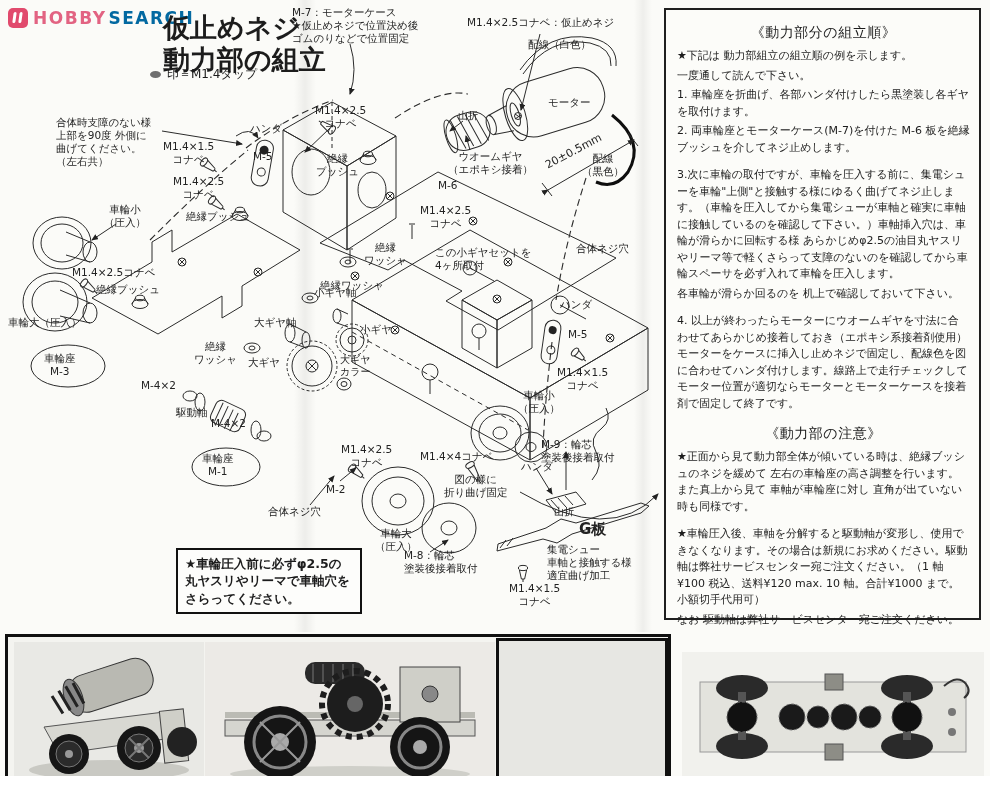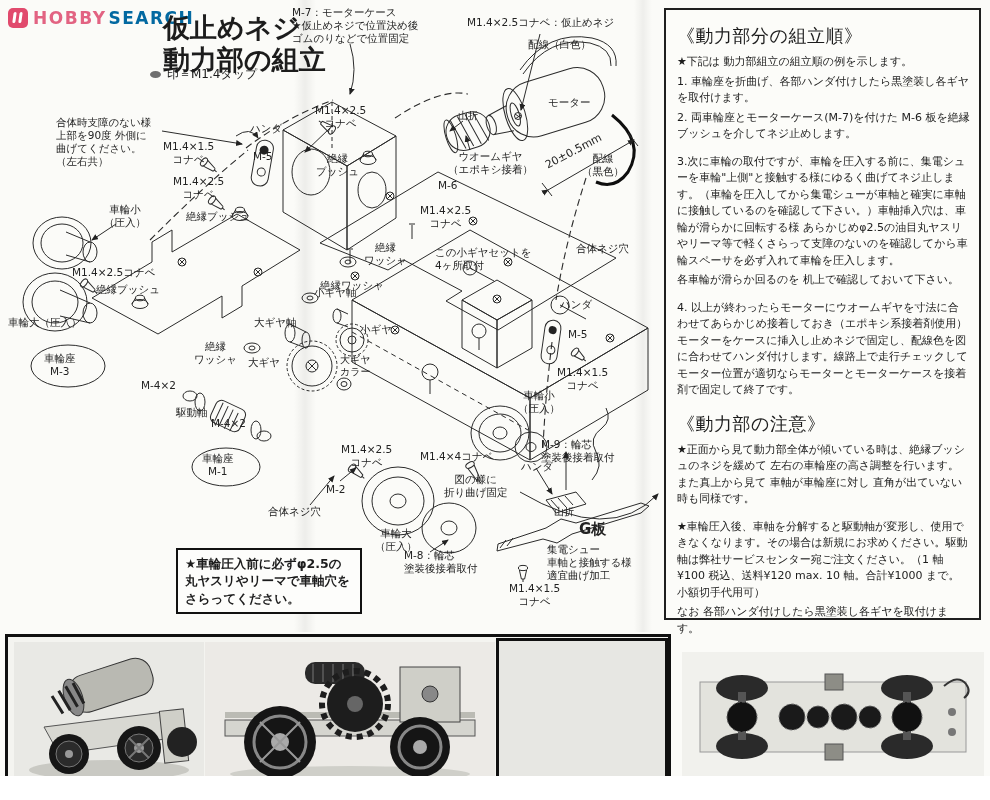--- a/index.html
+++ b/index.html
@@ -17,21 +17,21 @@
   .logo-t1{font-size:17px;font-weight:bold;color:#e26382;letter-spacing:1.5px;}
   .logo-t2{font-size:17px;font-weight:bold;color:#0369a1;letter-spacing:1.5px;margin-left:2px;text-align:center;}
   .title{position:absolute;left:163px;top:12px;font-size:27px;font-weight:bold;line-height:1.18;z-index:4;}
   .legend{position:absolute;left:150px;top:66px;font-size:12px;z-index:4;display:flex;align-items:center;}
   .legend .dot{display:inline-block;width:11px;height:7px;background:#6f6f6f;border-radius:50%;margin-right:6px;}
 
   
   .instructions{position:absolute;left:664px;top:8px;width:317px;height:612px;border:2px solid #1f1f1f;
       background:#fcfcf9;box-sizing:border-box;padding:10px 9px 0 11px;font-size:11px;line-height:1.5;z-index:4;}
   .instructions p{margin:0 0 3px 0;}
-  .instructions p.sec{font-size:18px;margin:2px 0 5px 0;letter-spacing:0.5px;}
+  .instructions p.sec{font-size:14px;margin:2px 0 5px 0;letter-spacing:0.5px;text-align:center;}
   .instructions p.gap{margin-top:11px;}
 
   
   .lb{position:absolute;font-size:10.5px;line-height:1.24;white-space:pre-line;z-index:2;color:#222;}
   .lb.c{text-align:center;}
   .lb.sm{font-size:10px;}
   .lb.big{font-size:15px;font-weight:bold;}
   .lb.rot{transform:rotate(-28deg);transform-origin:left top;font-size:11px;}
   .art{position:absolute;left:0;top:0;z-index:1;}
 
@@ -64,29 +64,30 @@
     <span class="dot"></span>
     <span>印＝M1.4タップ</span>
   </div>
 
   <div class="fold a"></div>
   <div class="fold b"></div>
 
   <div class="instructions">
     <p class="sec">《動力部分の組立順》</p>
     <p>★下記は 動力部組立の組立順の例を示します。</p>
+    <p>一度通して読んで下さい。</p>
     <p>1. 車輪座を折曲げ、各部ハンダ付けしたら黒塗装し各ギヤを取付けます。</p>
     <p>2. 両車輪座とモーターケース(M-7)を付けた M-6 板を絶縁ブッシュを介してネジ止めします。</p>
     <p class="gap">3.次に車輪の取付ですが、車輪を圧入する前に、集電シューを車輪"上側"と接触する様にゆるく曲げてネジ止します。（車輪を圧入してから集電シューが車軸と確実に車軸に接触しているのを確認して下さい。）車軸挿入穴は、車輪が滑らかに回転する様 あらかじめφ2.5の油目丸ヤスリやリーマ等で軽くさらって支障のないのを確認してから車輪スペーサを必ず入れて車輪を圧入します。</p>
     <p>各車輪が滑らか回るのを 机上で確認しておいて下さい。</p>
     <p class="gap">4. 以上が終わったらモーターにウオームギヤを寸法に合わせてあらかじめ接着しておき（エポキシ系接着剤使用）モーターをケースに挿入し止めネジで固定し、配線色を図に合わせてハンダ付けします。線路上で走行チェックしてモーター位置が適切ならモーターとモーターケースを接着剤で固定して終了です。</p>
     <p class="sec gap">《動力部の注意》</p>
     <p>★正面から見て動力部全体が傾いている時は、絶縁ブッシュのネジを緩めて 左右の車輪座の高さ調整を行います。また真上から見て 車軸が車輪座に対し 直角が出ていない時も同様です。</p>
     <p class="gap">★車輪圧入後、車軸を分解すると駆動軸が変形し、使用できなくなります。その場合は新規にお求めください。駆動軸は弊社サービスセンター宛ご注文ください。（1 軸¥100 税込、送料¥120 max. 10 軸。合計¥1000 まで。小額切手代用可）</p>
-    <p>なお 各部ハンダ付けしたら黒塗装し各ギヤを取付けます。</p>
+    <p>なお 駆動軸は弊社サービスセンター宛ご注文ください。</p>
   </div>
 
   <svg class="art" width="990" height="800" viewBox="0 0 990 800">
     <defs>
       <marker id="ar" markerWidth="8" markerHeight="8" refX="6" refY="3" orient="auto">
         <path d="M0,0 L7,3 L0,6 Z" fill="#222"></path>
       </marker>
     </defs>
     <g stroke="#2b2b2b" fill="none" stroke-width="1">
 

